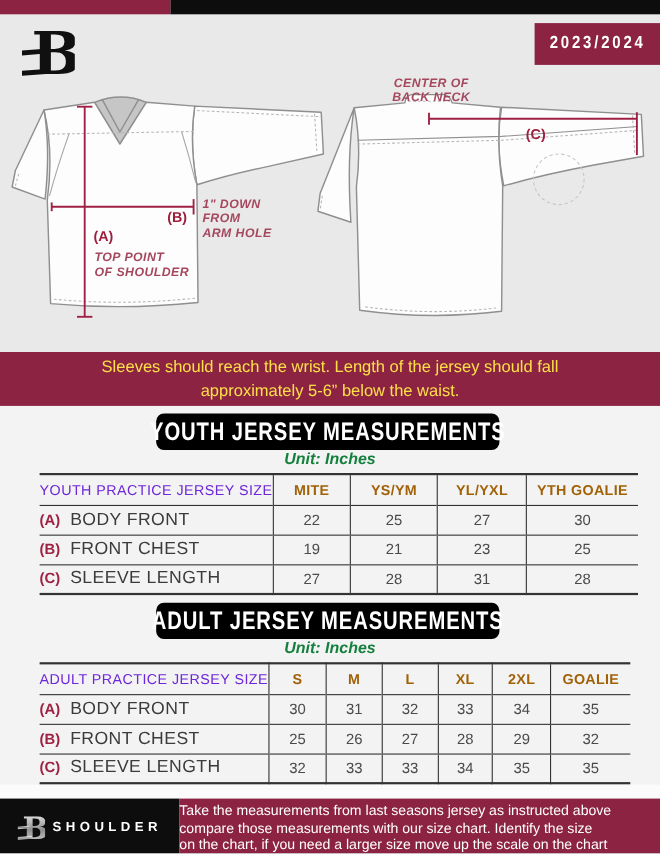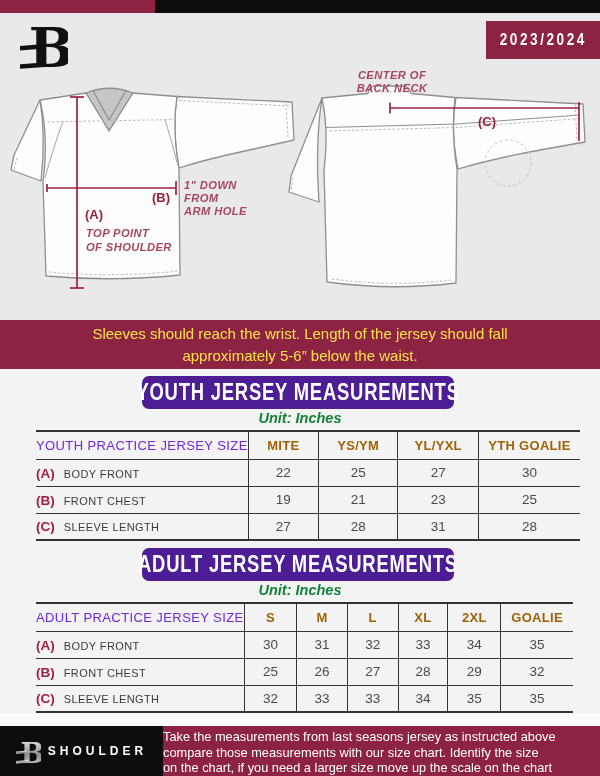--- a/index.html
+++ b/index.html
@@ -22,21 +22,21 @@
   .diagram{position:absolute;left:0;top:70px;width:600px;height:250px;z-index:2;}
   
   .info-banner{position:absolute;left:0;top:320px;width:600px;height:49px;background:#8c2342;
                display:flex;flex-direction:column;align-items:center;justify-content:center;z-index:2;}
   .info-banner div{color:#fde047;font-size:15px;line-height:1.45;white-space:nowrap;}
   
   .lower-bg{position:absolute;left:0;top:369px;width:600px;height:344px;background:#f3f3f3;z-index:0;}
   .pre-footer{position:absolute;left:0;top:713px;width:600px;height:13px;background:#fbfbfb;z-index:1;}
   .watermark{position:absolute;right:-78px;top:318px;z-index:0;font-family:"DejaVu Serif",serif;
              font-weight:bold;font-size:430px;line-height:1;color:rgba(40,40,40,.05);pointer-events:none;}
-  .section-pill{position:absolute;left:142px;width:312px;height:33px;background:#4c1d95;border-radius:7px;
+  .section-pill{position:absolute;left:142px;width:312px;height:33px;background:#000000;border-radius:7px;
                 display:flex;align-items:center;justify-content:center;z-index:2;}
   .section-pill span{display:inline-block;color:#fff;font-weight:700;font-size:23px;
                      letter-spacing:1px;transform:scaleX(.8);white-space:nowrap;}
   .pill-youth{top:376px;} .pill-adult{top:548px;}
   .unit{position:absolute;left:0;width:600px;text-align:center;font-style:italic;font-weight:600;
         font-size:14.5px;color:#15803d;z-index:2;}
   .unit-youth{top:410px;} .unit-adult{top:582px;}
   
   table.size-table{position:absolute;left:36px;border-collapse:collapse;z-index:2;
                    border-top:2.5px solid #333;border-bottom:2.5px solid #333;}
@@ -45,21 +45,21 @@
   table.size-table tr.head{height:28px;}
   table.size-table tr:not(:first-child){border-top:1.5px solid #333;}
   table.size-table th,table.size-table td{border-left:1.5px solid #333;padding:0;}
   table.size-table th:first-child,table.size-table td:first-child{border-left:none;}
   .row-header{font-size:13px;font-weight:400;color:#6d28d9;letter-spacing:.4px;
               text-align:left;padding-left:10px;white-space:nowrap;}
   th.size{font-size:13px;font-weight:700;color:#a16207;text-align:center;letter-spacing:.3px;}
   td.val{font-size:13.5px;color:#4a4a4a;text-align:center;}
   td.label-cell{text-align:left;padding-left:18px;white-space:nowrap;}
   td.label-cell .key{color:#9e2043;font-weight:800;font-size:13.5px;margin-right:9px;}
-  td.label-cell .lbl{color:#3b3b3b;font-size:11px;letter-spacing:.4px;}
+  td.label-cell .lbl{color:#3b3b3b;font-size:16px;letter-spacing:.4px;}
   
   .footer{position:absolute;left:0;top:726px;width:600px;height:50px;display:flex;z-index:3;}
   .brand-box{width:163px;height:50px;background:#0d0d0d;display:flex;align-items:center;
              justify-content:center;gap:7px;}
   .brand-box .brand-name{color:#fff;font-size:12px;font-weight:600;letter-spacing:4px;white-space:nowrap;}
   .note-box{flex:1;background:#8c2342;padding:3px 8px 0 0;}
   .note-box div{color:#fff;font-size:12.8px;line-height:1.22;white-space:nowrap;}
   
   text.ann-bold{font-family:"Liberation Sans",sans-serif;font-weight:800;font-size:13px;fill:#9c1f3c;}
   text.ann-it{font-family:"Liberation Sans",sans-serif;font-style:italic;font-weight:600;

